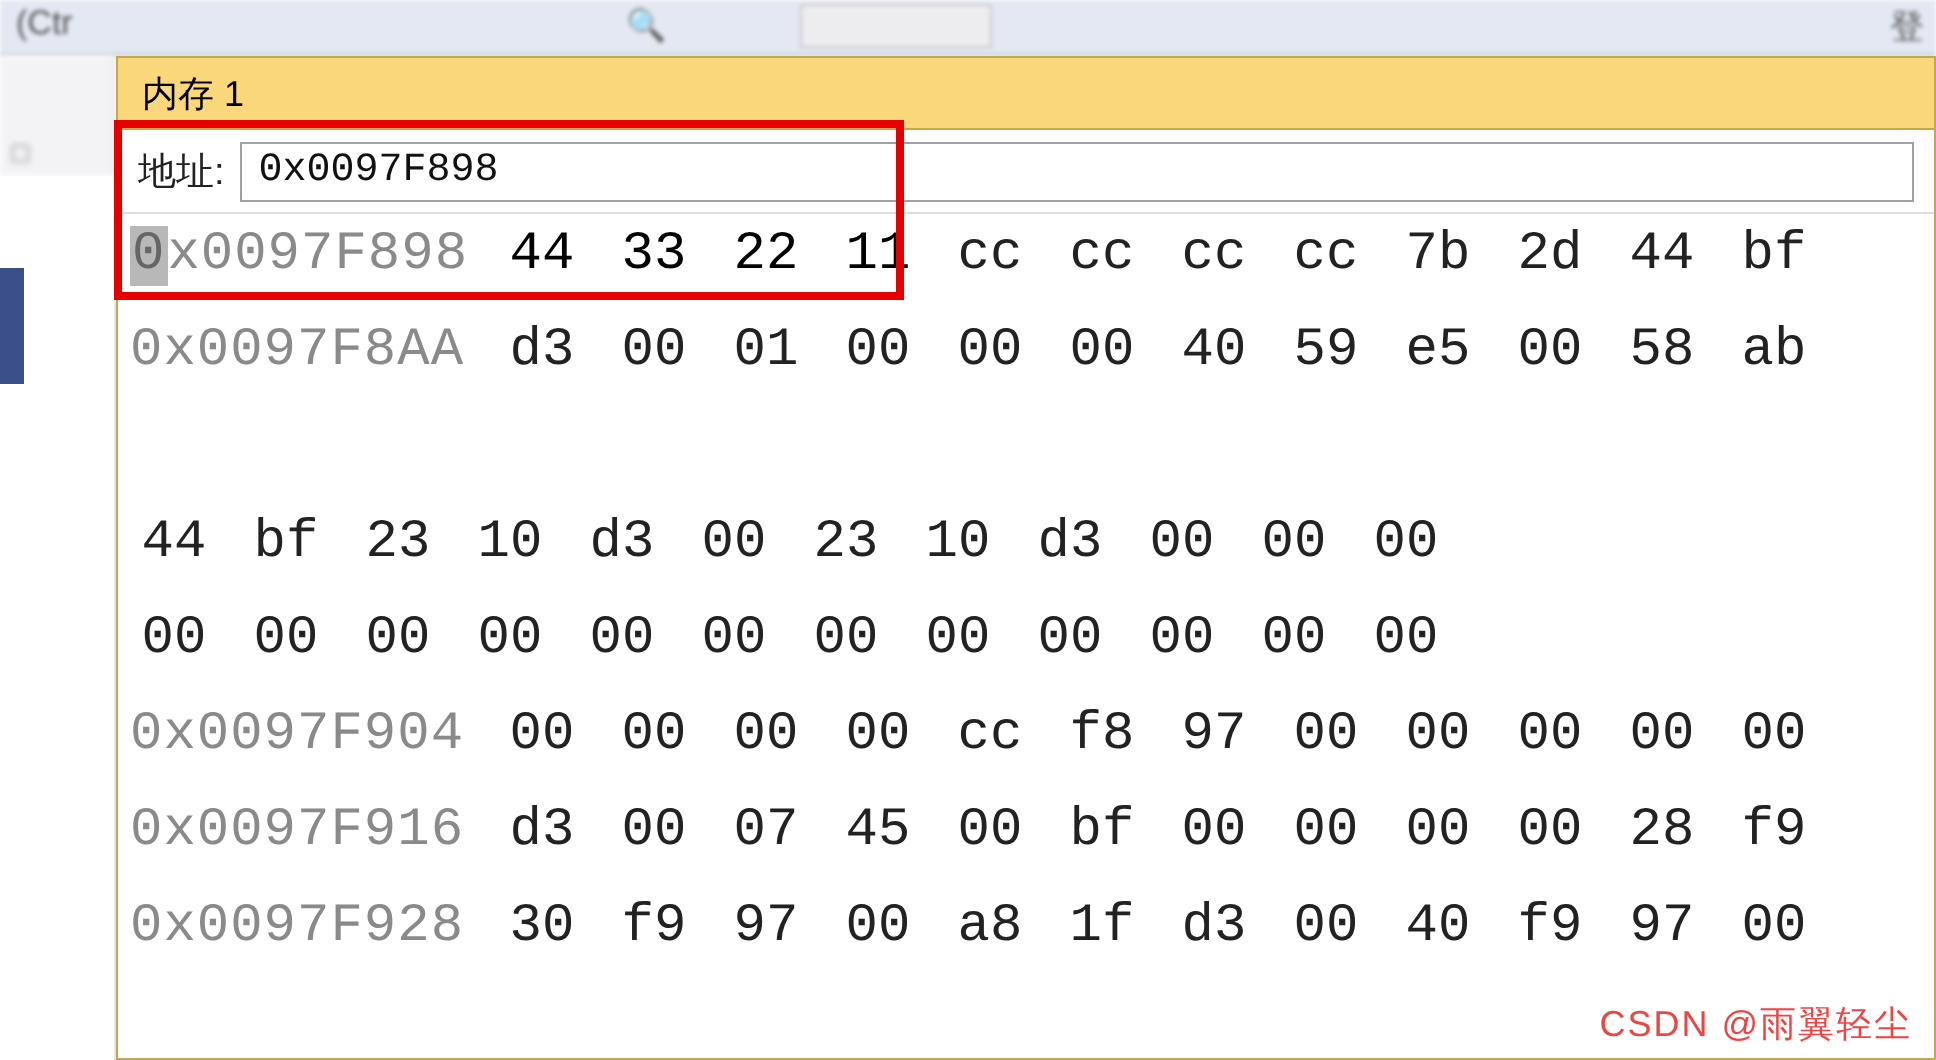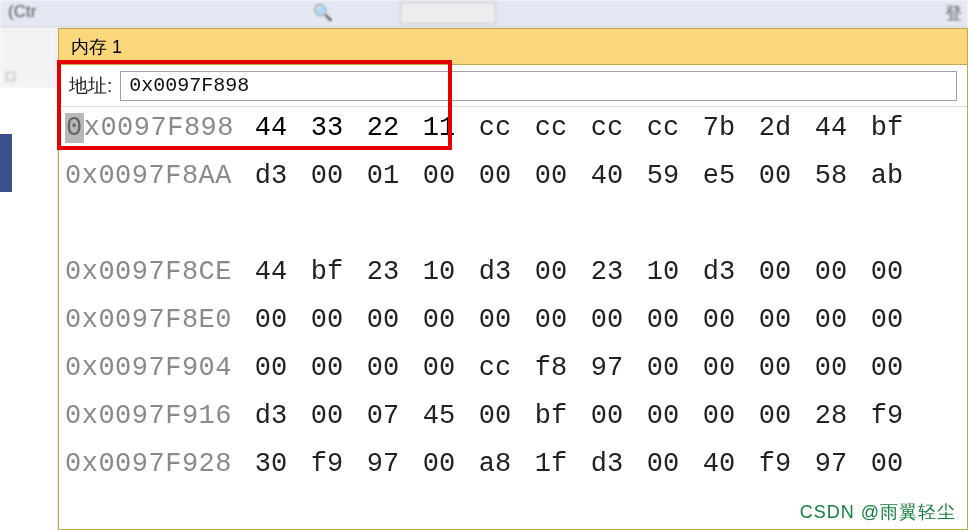--- a/index.html
+++ b/index.html
@@ -76,21 +76,21 @@
     .mem-bytes { color:#222; }
     .mem-bytes span { display:inline-block; width: 56px; text-align:center; }
     .mem-hl .mem-bytes span.hlbyte { color:#000; }
 
     .red-box {
       position:absolute; border:4px solid #e60000; pointer-events:none;
       left: 57px; top: 60px; width: 395px; height: 90px; z-index: 20;
     }
 
     .watermark {
-      position:absolute; right:12px; bottom:6px; color:#15803d; font-size:18px; letter-spacing:1px; z-index:30;
+      position:absolute; right:12px; bottom:6px; color:#ef4444; font-size:18px; letter-spacing:1px; z-index:30;
     }
   </style>
 </head>
 <body>
 
 <div class="backdrop-top">
   <div class="faded-text">(Ctr</div>
   <div class="faded-search">🔍</div>
   <div class="faded-button"></div>
   <div class="faded-right">登</div>
@@ -115,25 +115,23 @@
         <div class="mem-addr"><span class="cursor-ch">0</span>x0097F898</div>
         <div class="mem-bytes"><span class="hlbyte">44</span><span class="hlbyte">33</span><span class="hlbyte">22</span><span class="hlbyte">11</span><span>cc</span><span>cc</span><span>cc</span><span>cc</span><span>7b</span><span>2d</span><span>44</span><span>bf</span></div>
       </div>
       <div class="mem-row">
         <div class="mem-addr">0x0097F8AA</div>
         <div class="mem-bytes"><span>d3</span><span>00</span><span>01</span><span>00</span><span>00</span><span>00</span><span>40</span><span>59</span><span>e5</span><span>00</span><span>58</span><span>ab</span></div>
       </div>
       <div class="mem-row">
       </div>
       <div class="mem-row">
-        <div class="mem-addr">0x0097F8CE</div>
         <div class="mem-bytes"><span>44</span><span>bf</span><span>23</span><span>10</span><span>d3</span><span>00</span><span>23</span><span>10</span><span>d3</span><span>00</span><span>00</span><span>00</span></div>
       </div>
       <div class="mem-row">
-        <div class="mem-addr">0x0097F8E0</div>
         <div class="mem-bytes"><span>00</span><span>00</span><span>00</span><span>00</span><span>00</span><span>00</span><span>00</span><span>00</span><span>00</span><span>00</span><span>00</span><span>00</span></div>
       </div>
       <div class="mem-row">
         <div class="mem-addr">0x0097F904</div>
         <div class="mem-bytes"><span>00</span><span>00</span><span>00</span><span>00</span><span>cc</span><span>f8</span><span>97</span><span>00</span><span>00</span><span>00</span><span>00</span><span>00</span></div>
       </div>
       <div class="mem-row">
         <div class="mem-addr">0x0097F916</div>
         <div class="mem-bytes"><span>d3</span><span>00</span><span>07</span><span>45</span><span>00</span><span>bf</span><span>00</span><span>00</span><span>00</span><span>00</span><span>28</span><span>f9</span></div>
       </div>

